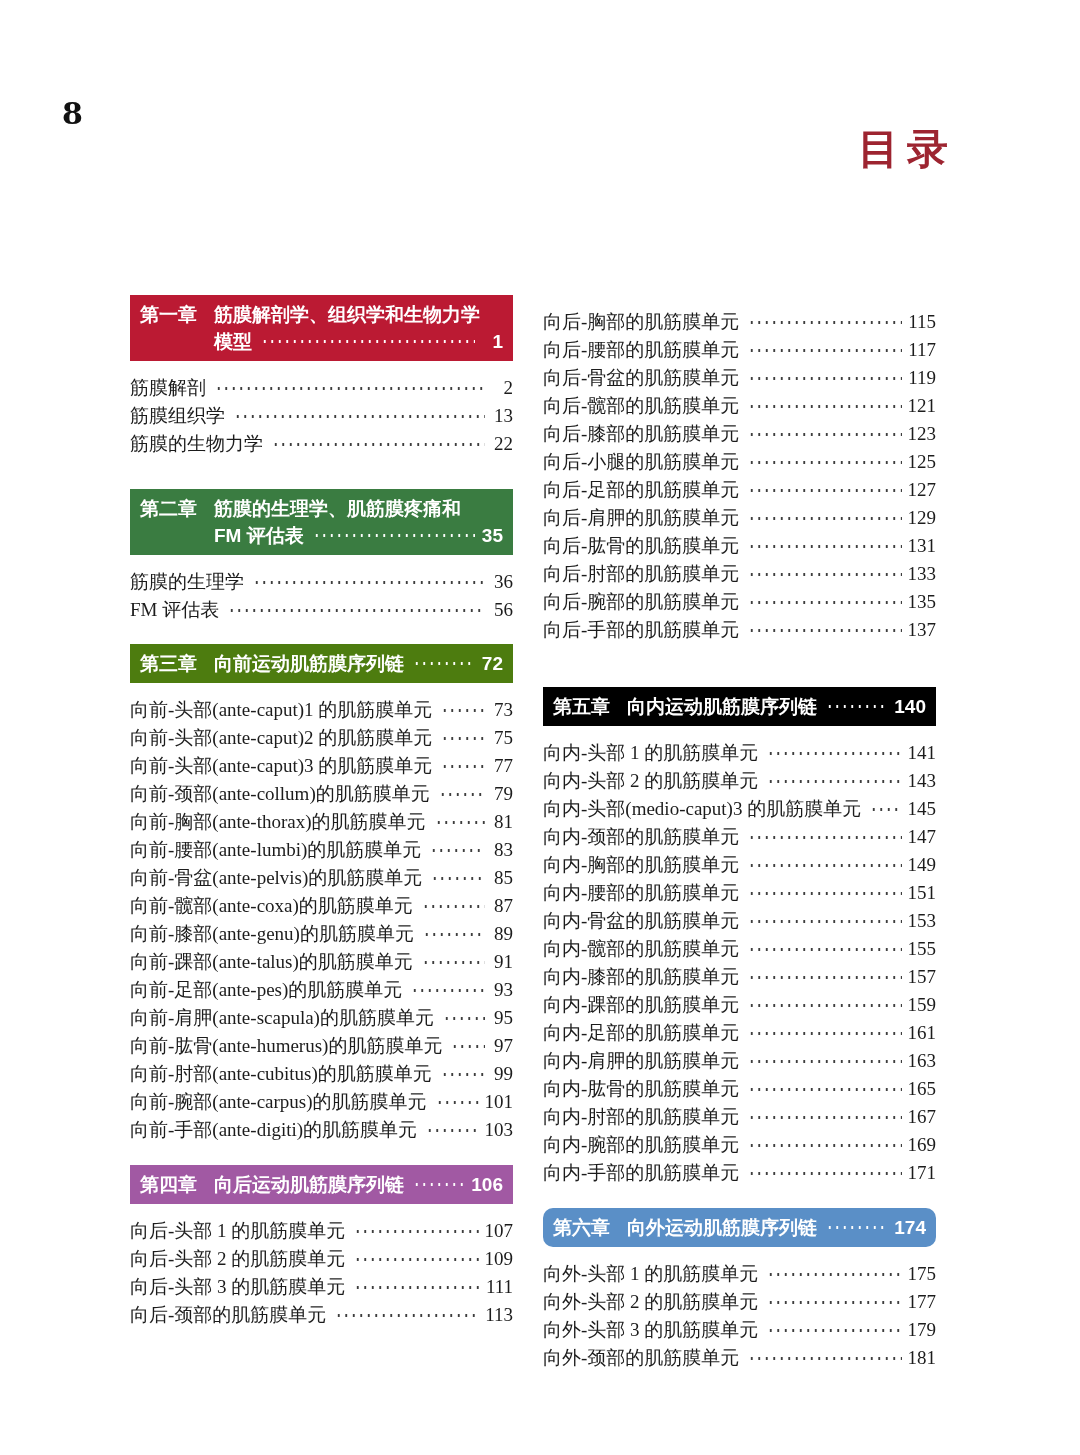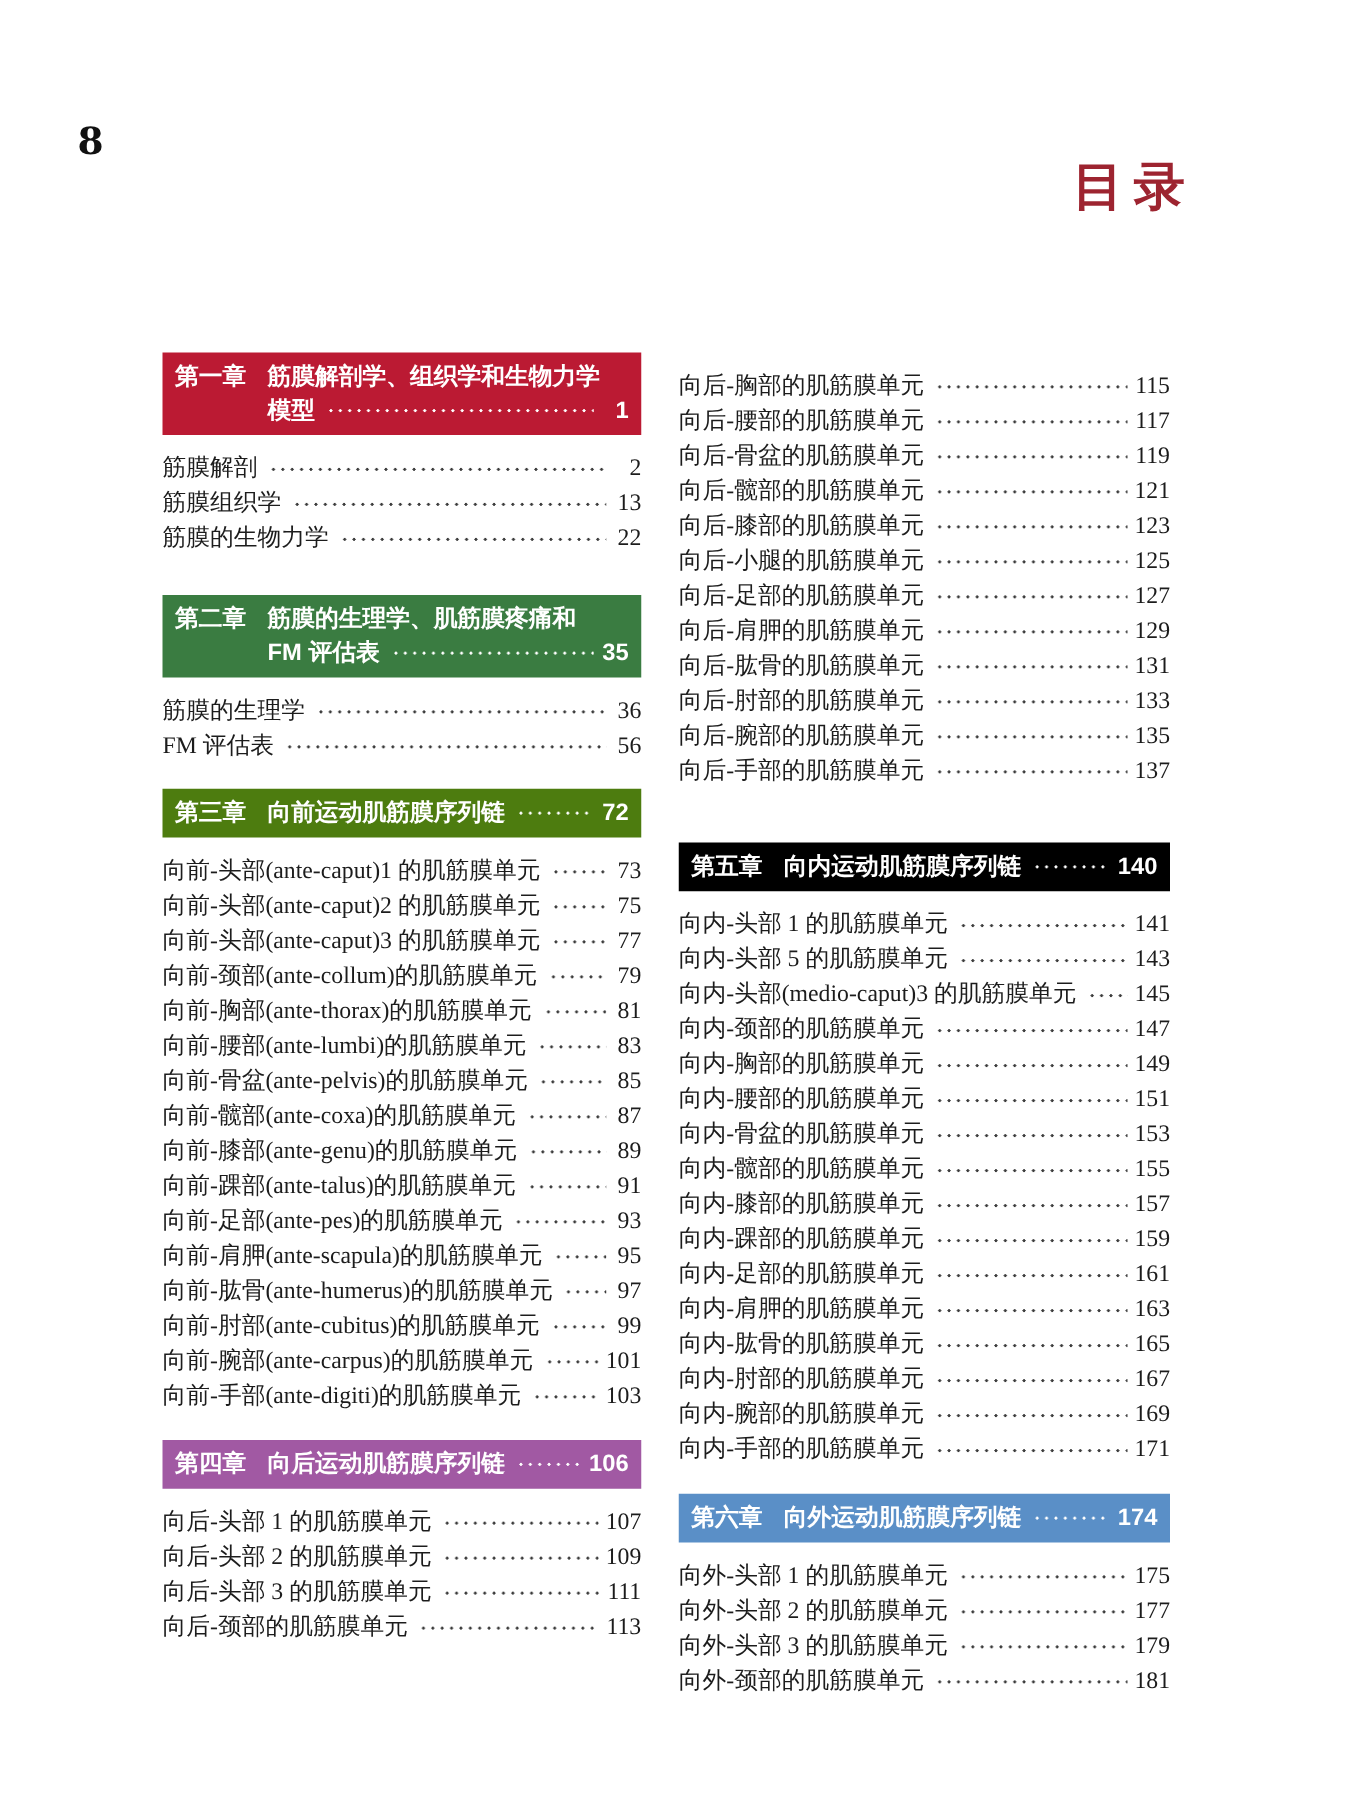--- a/index.html
+++ b/index.html
@@ -11,21 +11,21 @@
   .folio{
     position:absolute;left:62px;top:96px;font-size:30px;font-weight:bold;
     font-family:"DejaVu Serif","Liberation Serif",serif;color:#111;
   }
   .doc-title{
     position:absolute;top:122px;right:124px;font-size:41px;font-weight:bold;
     font-family:"Liberation Sans","DejaVu Sans",sans-serif;color:#9d2430;
     letter-spacing:8px;
   }
   .toc{
-    position:absolute;left:130px;top:282px;width:806px;
+    position:absolute;left:130px;top:295px;width:806px;
     display:flex;gap:30px;align-items:flex-start;
   }
   .col{display:flex;flex-direction:column;}
   .col-left{width:383px;}
   .col-right{width:393px;justify-content:flex-end;}
 
   .chapter-box{
     color:#fff;font-family:"Liberation Sans","DejaVu Sans",sans-serif;
     font-weight:bold;font-size:19px;line-height:27px;padding:6px 10px;
   }
@@ -49,21 +49,21 @@
   .chapter-box .leader{
     background-image:radial-gradient(circle,#ffffff 1.1px,rgba(255,255,255,0) 1.35px);
   }
   .page-ref{flex:0 0 auto;text-align:right;min-width:22px;}
 
   
   .col-left > .chapter-box:nth-child(3){margin-top:31px;}
   .col-left > .chapter-box:nth-child(5){margin-top:20px;}
   .col-left > .chapter-box:nth-child(7){margin-top:21px;}
   .col-right > .chapter-box:nth-child(2){margin-top:43px;}
-  .col-right > .chapter-box:nth-child(4){margin-top:21px;}
+  .col-right > .chapter-box:nth-child(4){margin-top:21px;border-radius:10px;}
 </style>
 </head>
 <body>
 
 <div class="folio">8</div>
 <div class="doc-title">目录</div>
 
 <div class="toc">
   <div class="col col-left">
       <div class="chapter-box" style="background-color: rgb(187, 26, 51);">
@@ -309,21 +309,21 @@
           <span class="page-ref">140</span>
         </div>
       </div>
       <div class="entries">
         <div class="entry">
           <span class="entry-title">向内-头部 1 的肌筋膜单元</span>
           <div class="leader"></div>
           <span class="page-ref">141</span>
         </div>
         <div class="entry">
-          <span class="entry-title">向内-头部 5 的肌筋膜单元</span>
+          <span class="entry-title">向内-头部 2 的肌筋膜单元</span>
           <div class="leader"></div>
           <span class="page-ref">143</span>
         </div>
         <div class="entry">
           <span class="entry-title">向内-头部(medio-caput)3 的肌筋膜单元</span>
           <div class="leader"></div>
           <span class="page-ref">145</span>
         </div>
         <div class="entry">
           <span class="entry-title">向内-颈部的肌筋膜单元</span>

